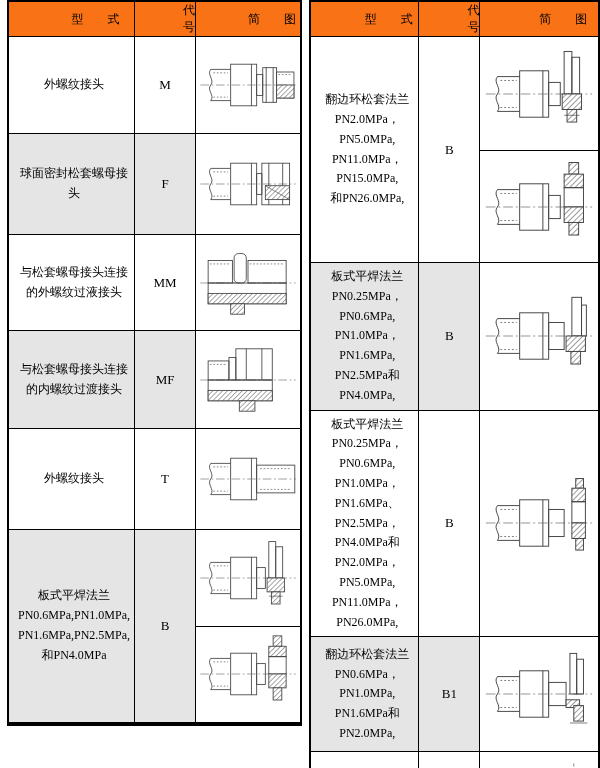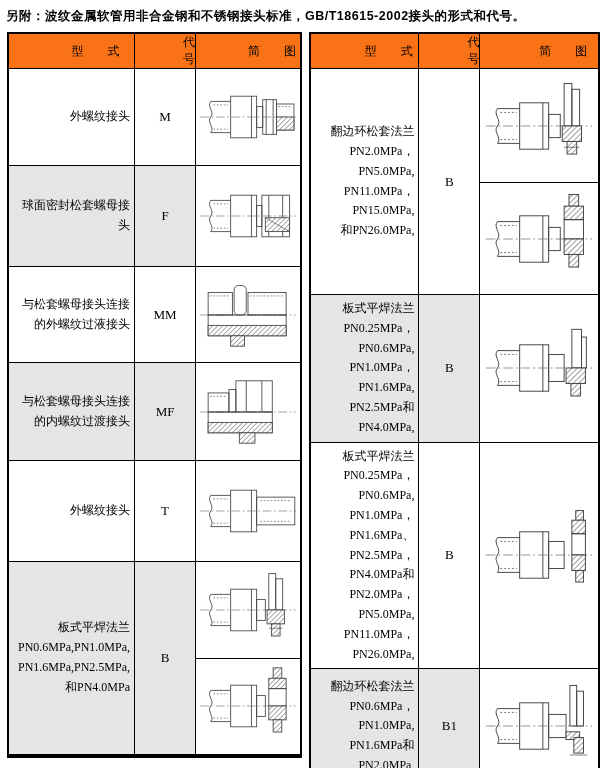--- a/index.html
+++ b/index.html
@@ -7,21 +7,21 @@
         font-family:"Liberation Sans",sans-serif;color:#000;}
   .caption{font-size:12.5px;font-weight:bold;letter-spacing:0.5px;
            padding:8px 6px 7px 6px;white-space:nowrap;}
   .tables{display:flex;gap:7px;padding:0 0 0 7px;align-items:flex-start;}
   table{border-collapse:collapse;table-layout:fixed;background:#fff;}
   table.tbl{border:2px solid #000;border-bottom:4px solid #000;}
   td,th{border:1px solid #000;padding:0;vertical-align:middle;overflow:hidden;}
   th{background:#f97316;height:31px;font-weight:normal;font-size:12px;
      font-family:"Liberation Sans",sans-serif;padding-left:48px;}
   td.type{font-family:"Liberation Serif",serif;font-size:12px;line-height:1.65;
-          padding:4px 4px 4px 9px;white-space:pre-line;text-align:right;}
+          padding:4px 4px 4px 9px;white-space:pre-line;text-align:center;}
   td.code{font-family:"Liberation Serif",serif;font-size:13px;text-align:center;}
   td.diag{background:#fff;text-align:center;}
   .yl{background:#e5e5e5;}
   svg.dwg{display:block;margin:0 auto;}
 </style>
 </head>
 <body>
 
 <svg width="0" height="0" style="position:absolute" aria-hidden="true">
   <defs>
@@ -37,21 +37,20 @@
       <line x1="20" y1="62" x2="37" y2="62" stroke-dasharray="2 2" stroke-width="0.7"></line>
       <rect x="40" y="24" width="30" height="48"></rect>
       <line x1="64" y1="24" x2="64" y2="72"></line>
     </g>
     <line id="cl" x1="5" y1="48" x2="115" y2="48" stroke="#777" stroke-width="0.8" stroke-dasharray="10 3 2 3"></line>
   </defs>
 </svg>
 
 <div class="page">
 
-  <div class="caption">另附：波纹金属软管用非合金钢和不锈钢接头标准，GB/T18615-2002接头的形式和代号。</div>
 
   <div class="tables">
 
     <table class="tbl">
       <colgroup>
           <col style="width:141px">
           <col style="width:32px">
           <col style="width:109px">
         </colgroup>
       <tbody>

